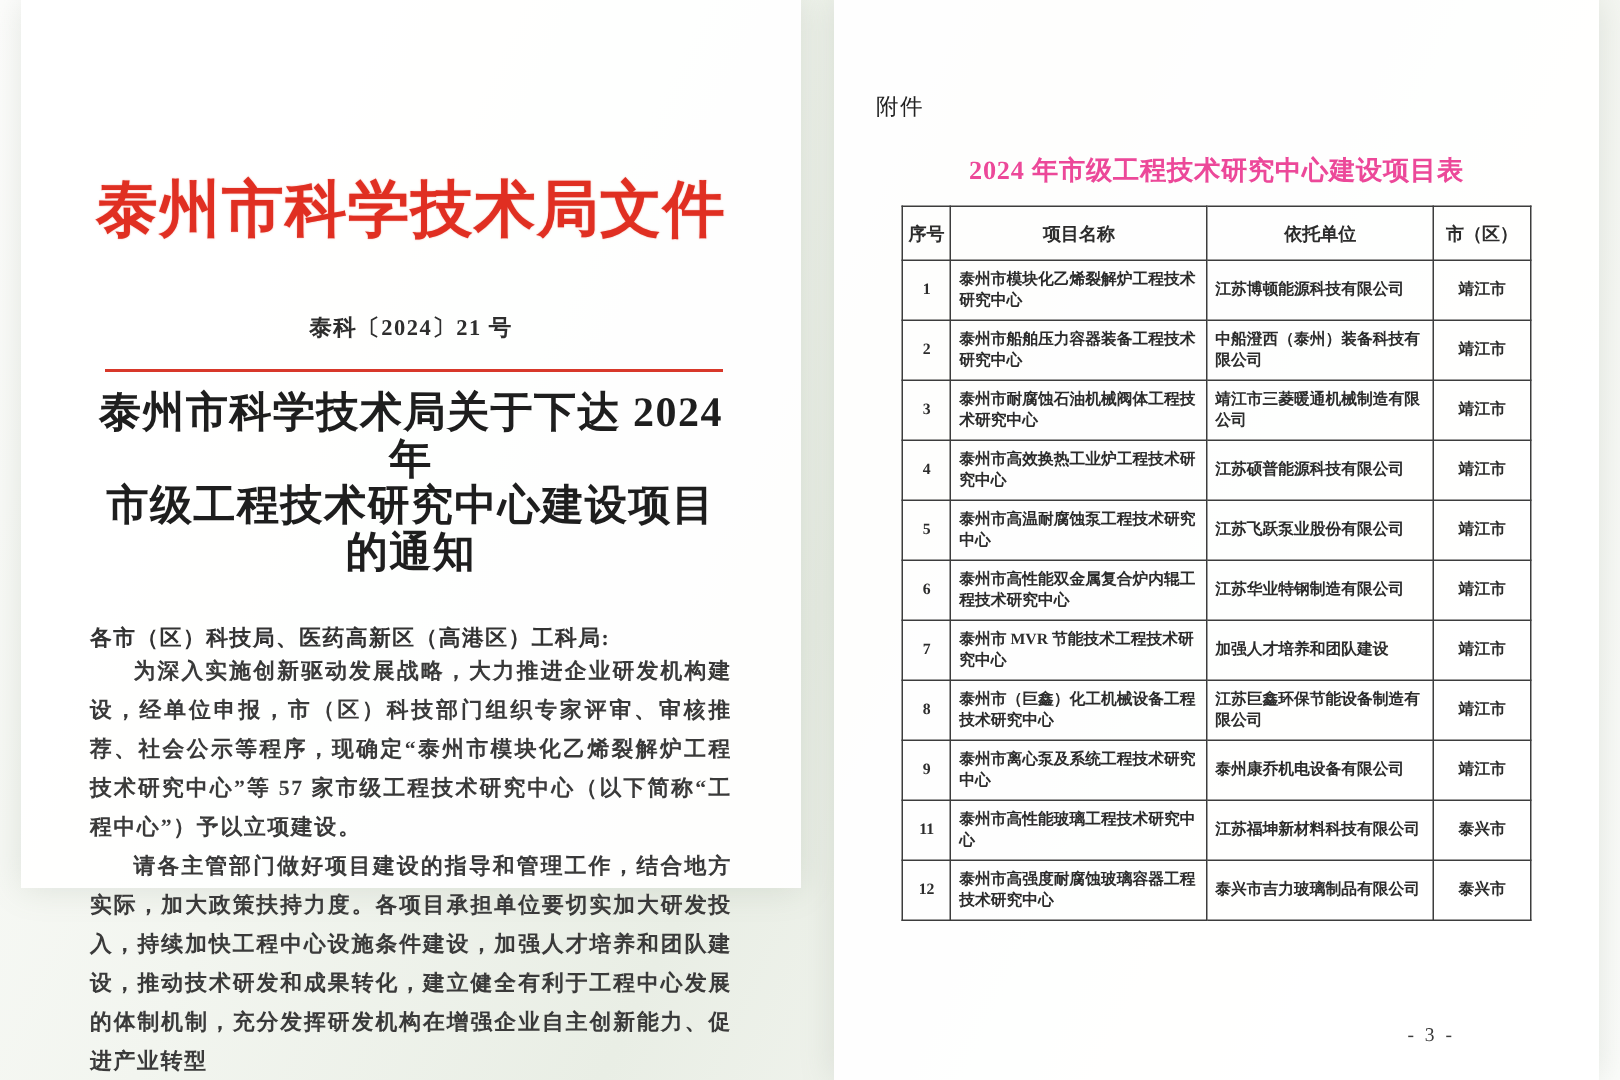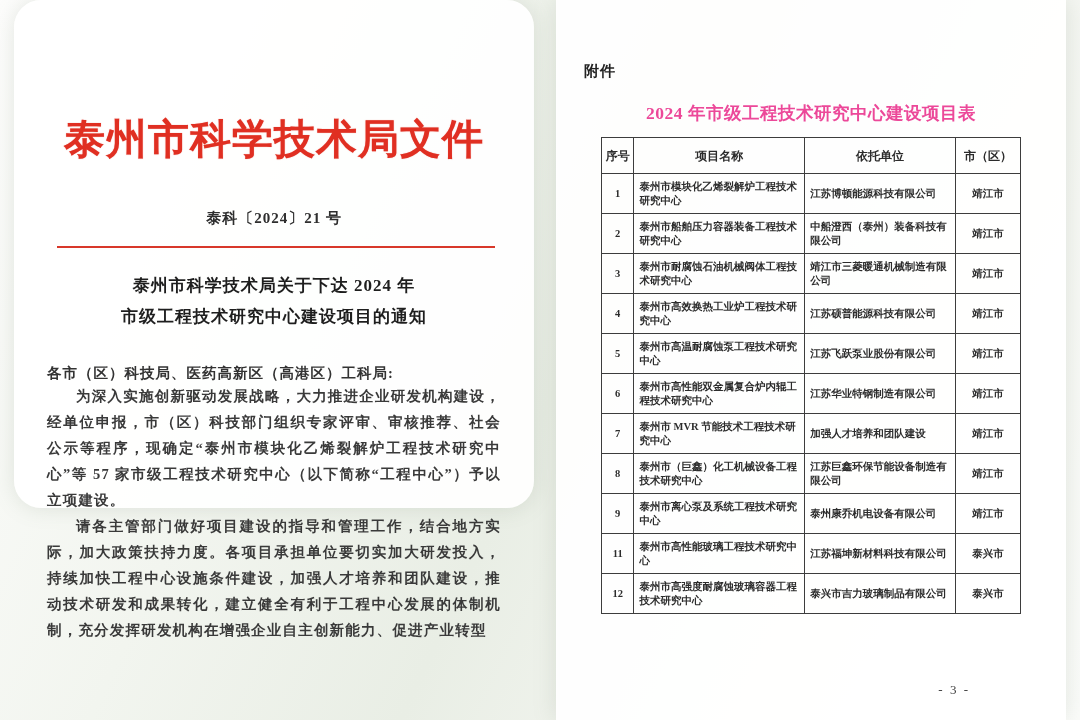--- a/index.html
+++ b/index.html
@@ -9,51 +9,51 @@
     background:#ffffff;
   }
   .canvas {
     position:relative; width:1080px; height:720px; overflow:hidden;
     background: linear-gradient(115deg,#fdfdfc 0%,#f2f5ef 30%,#e9eee5 52%,#f3f5f0 72%,#fbfcfa 100%);
   }
   .page {
     position:absolute; top:0; background:rgba(255,255,255,0.92);
     box-shadow:0 0 22px rgba(110,125,105,0.18);
   }
-  .page-left  { left:14px;  width:520px; height:508px; padding:0 33px;border-radius:27px; }
+  .page-left  { left:14px;  width:520px; height:592px; padding:0 46px; }
   .page-right { left:556px; width:510px; height:720px; padding:0 28px; }
 
   
   .agency-header {
     margin-top:112px; text-align:center; white-space:nowrap;
     color:#e02f22; font-weight:bold; font-size:41px; letter-spacing:1px;
     text-shadow:0 0 1px rgba(224,47,34,.55);
   }
   .doc-number {
     margin-top:42px; text-align:center; color:#2e2e2e;
     font-size:15px; letter-spacing:1px; font-weight:bold;
   }
   .red-rule {
     margin:18px 6px 0 10px; height:2px; background:#d8382a; border:none;
   }
   .doc-title {
-    margin-top:22px; text-align:center; font-weight:bold; color:#1e1e1e;
-    font-size:17px; line-height:31px; letter-spacing:1px;
+    margin-top:12px; text-align:center; font-weight:bold; color:#1e1e1e;
+    font-size:28px; line-height:31px; letter-spacing:1px;
   }
   .salutation {
     margin-top:32px; font-size:14.5px; color:#333; letter-spacing:1px; font-weight:bold;
   }
   .body-para {
     margin-top:0; font-size:14.5px; color:#3a3a3a; line-height:26px;
     text-align:justify; text-indent:2em; letter-spacing:1.2px; font-weight:bold;
   }
 
   
   .attachment-label {
-    margin-top:62px; font-size:15px; font-weight:bold; color:#222; letter-spacing:1px;
+    margin-top:62px; font-size:15px; font-weight:normal; color:#222; letter-spacing:1px;
   }
   .table-title {
     margin-top:20px; text-align:center; font-size:17.5px; font-weight:bold;
     color:#ec4899; letter-spacing:0.5px;
   }
   table.project-table {
     margin:12px auto 0 auto; width:420px; border-collapse:collapse;
     font-size:10.5px; color:#2c2c2c;
   }
   .project-table th, .project-table td {

